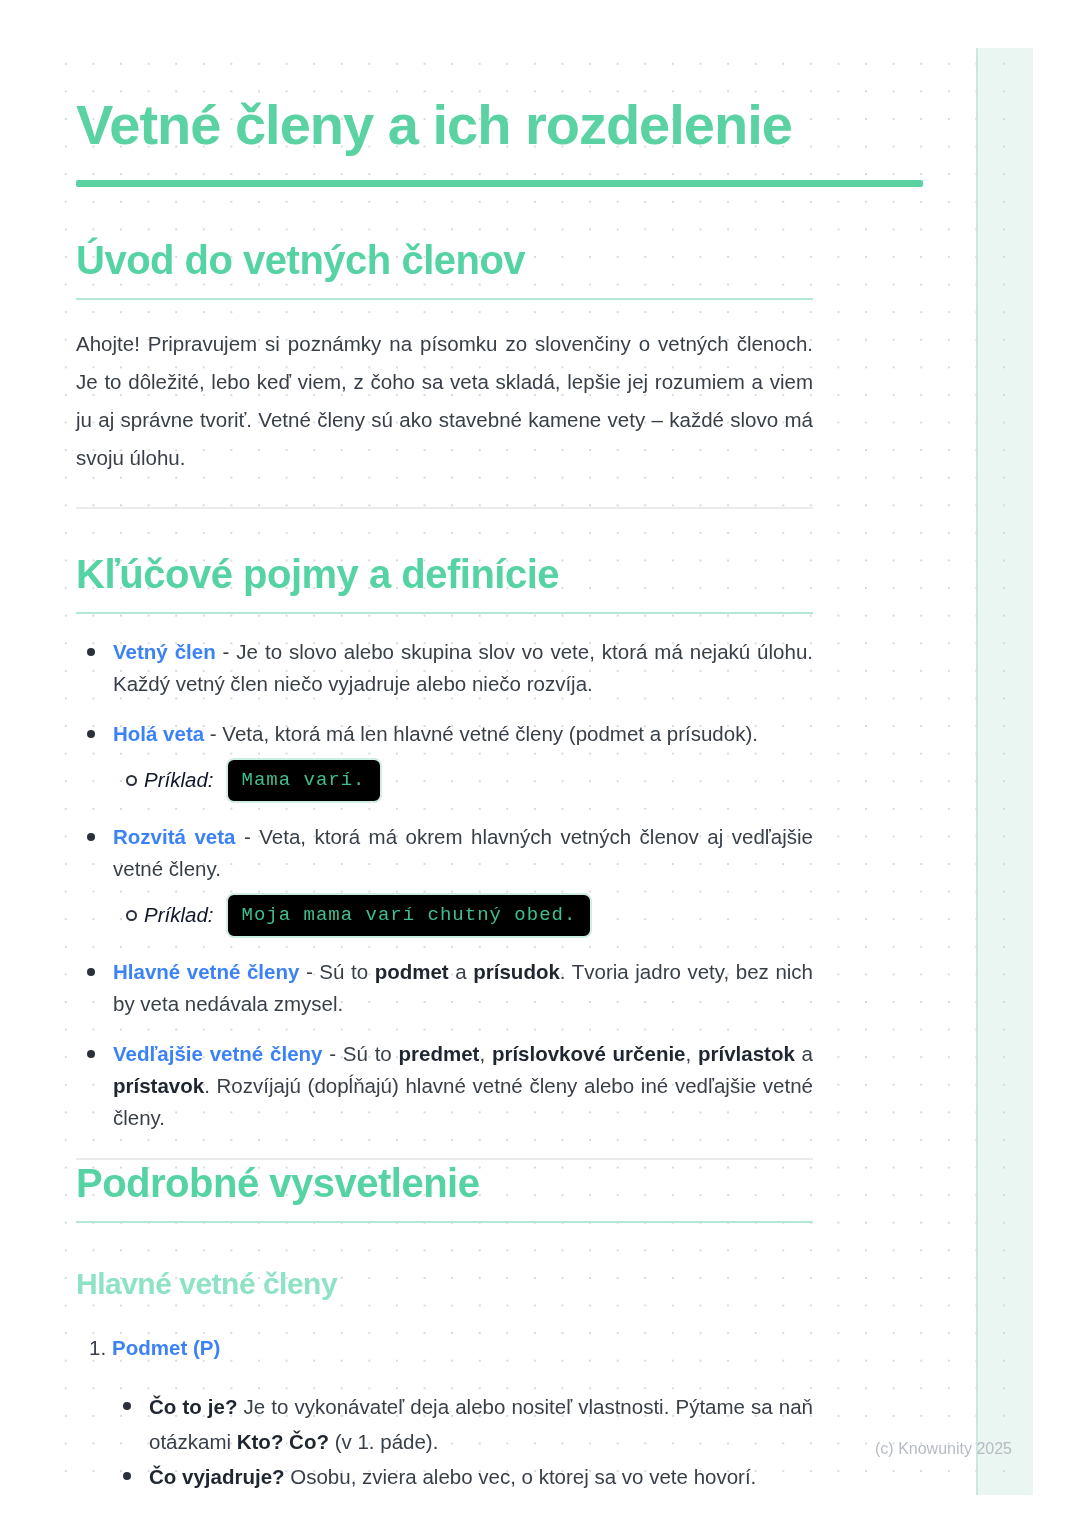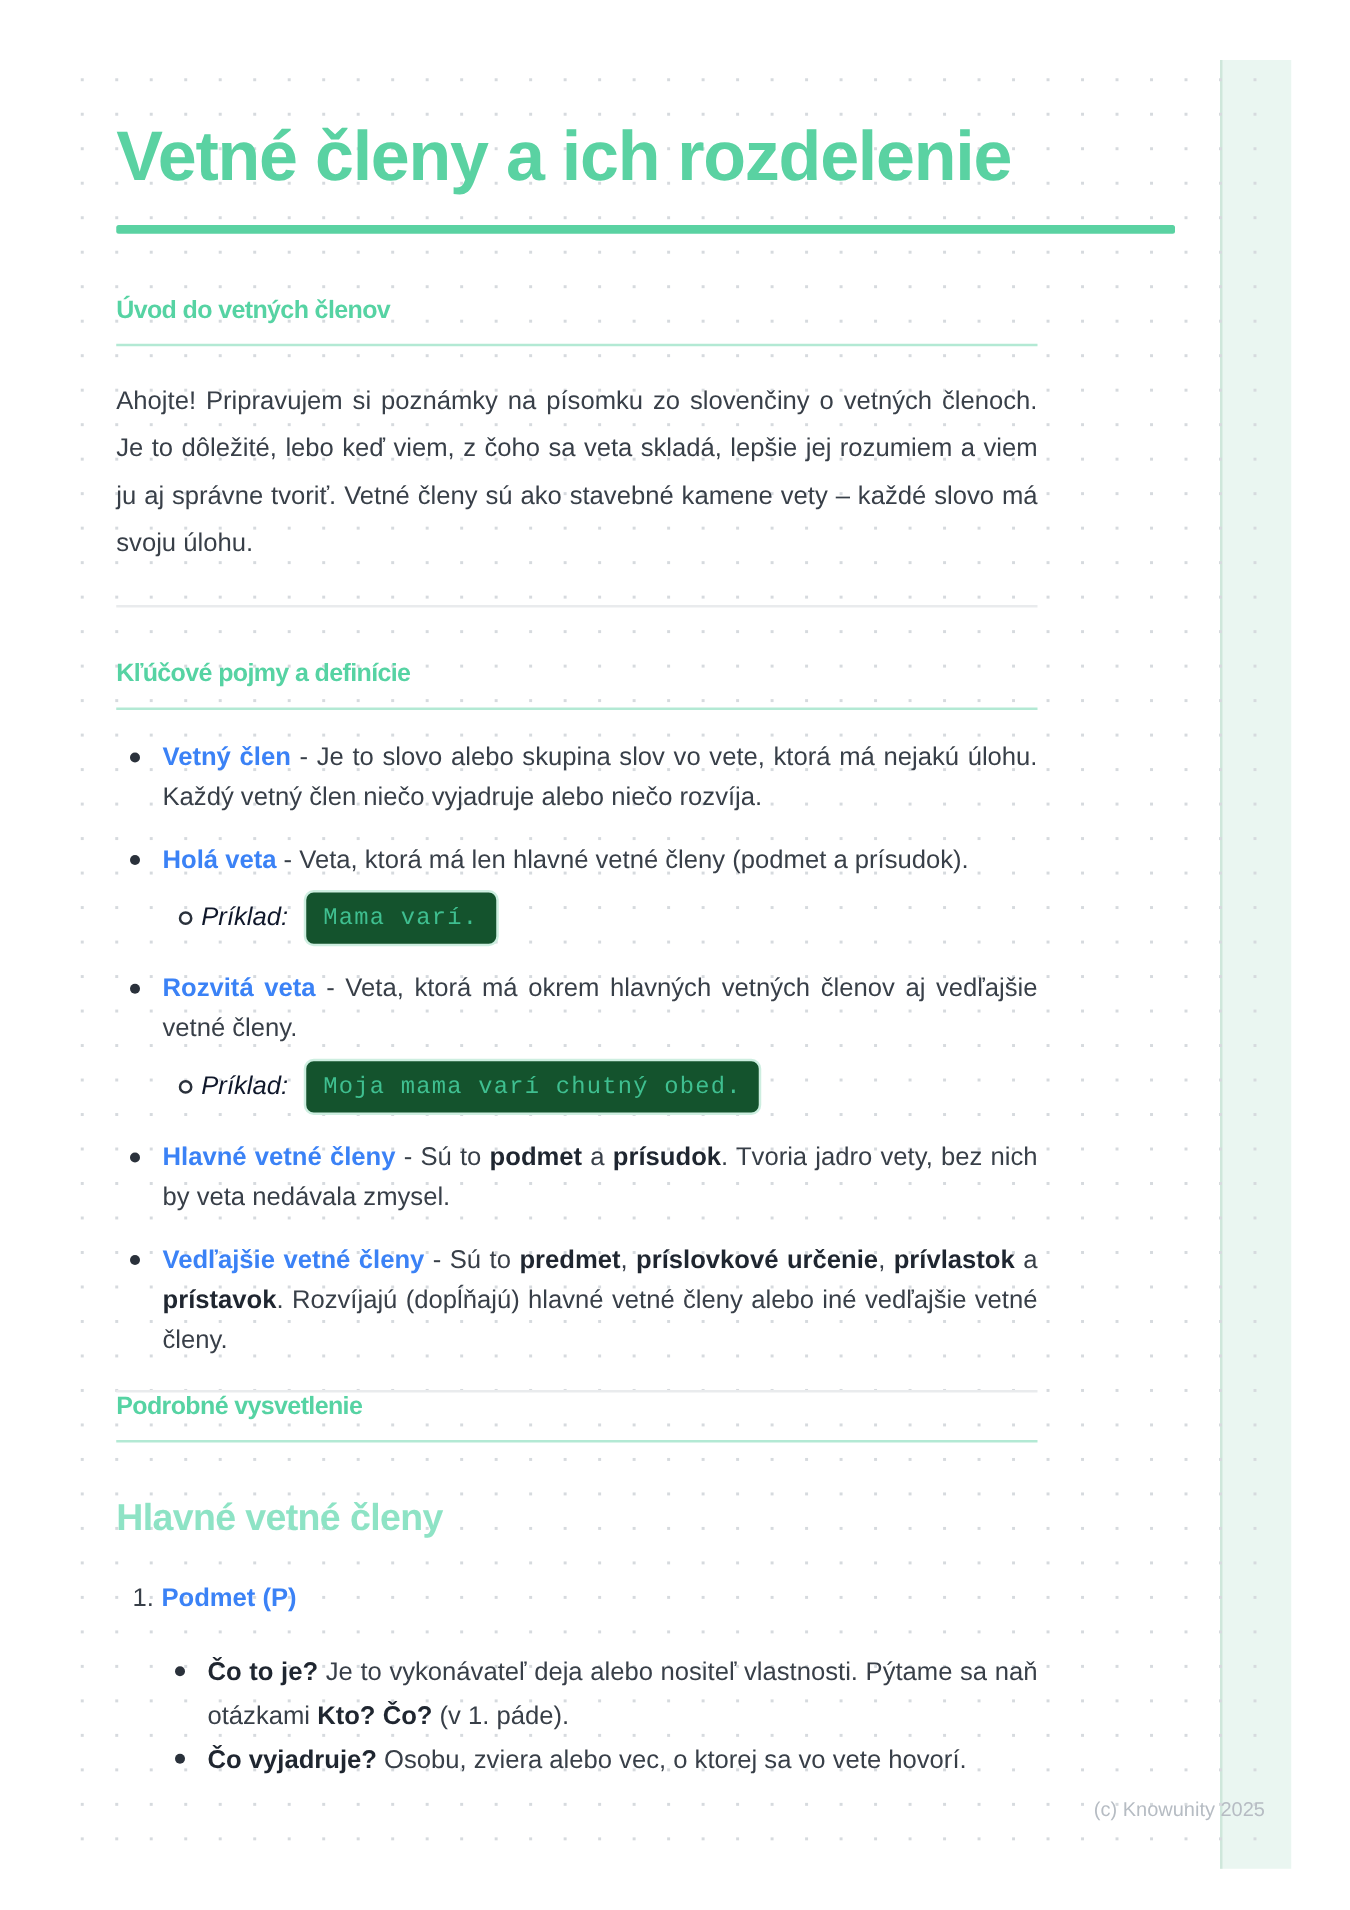--- a/index.html
+++ b/index.html
@@ -18,32 +18,32 @@
     background-size:27.6px 27.6px;
     z-index:1; pointer-events:none;
   }
   
   .right-stripe {
     position:absolute; left:976px; top:48px; width:57px; height:1447px;
     background:#eaf6f1; border-left:2px solid #cfe7db;
     z-index:0;
   }
   .content {
-    position:absolute; left:93px; top:0; width:737px; z-index:2;
+    position:absolute; left:76px; top:0; width:737px; z-index:2;
   }
   h1.main-title {
     margin-top:94px;
     font-size:56px; line-height:1.1; font-weight:700;
     letter-spacing:-1px; color:#5ad2a2; white-space:nowrap;
   }
   .title-bar {
     margin-top:24px; width:847px; height:7px; background:#5ad2a2; border-radius:2px;
   }
   h2.section-heading {
-    font-size:20px; line-height:1.15; font-weight:700; letter-spacing:-0.5px;
+    font-size:40px; line-height:1.15; font-weight:700; letter-spacing:-0.5px;
     color:#56d3a3;
     border-bottom:2px solid #b3e9d4; padding-bottom:15px;
   }
   h2.h-intro    { margin-top:50px; }
   h2.h-concepts { margin-top:42px; }
   h2.h-detail   { }
   p.intro-paragraph {
     margin-top:25px; font-size:20.5px; line-height:38px;
     text-align:justify; color:#383f48;
   }
@@ -68,21 +68,21 @@
   }
   .example-row::before {
     content:""; position:absolute; left:0; top:50%; margin-top:-5px;
     width:7px; height:7px; border:2px solid #2a313b; border-radius:50%; background:transparent;
   }
   .example-label { font-style:italic; font-size:20.5px; color:#0f172a; }
   .code-chip {
     margin-left:12px; display:inline-block;
     font-family:"Liberation Mono", monospace;
     font-size:19px; letter-spacing:1px; color:#3fbf90;
-    background:#14532d; border:2px solid #cdeee0; border-radius:8px;
+    background:#000000; border:2px solid #cdeee0; border-radius:8px;
     padding:4px 14px 5px 14px; white-space:nowrap;
   }
   h3.subsection-heading {
     margin-top:44px; font-size:30px; line-height:1.15; font-weight:700;
     letter-spacing:-0.5px; color:#8ee3c5;
   }
   .numbered-item { margin-top:32px; margin-left:13px; font-size:20.5px; line-height:30px; }
   .numbered-item .num { color:#383f48; font-weight:400; }
   .numbered-item .term { margin-left:6px;text-align:center; }
 

